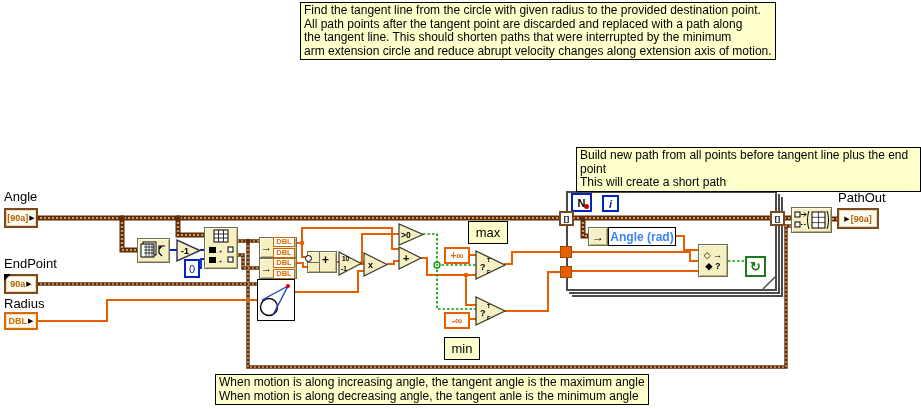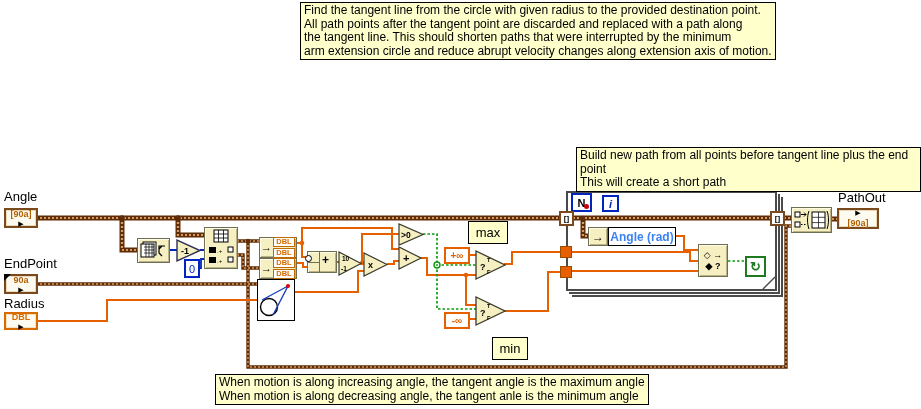--- a/index.html
+++ b/index.html
@@ -3,21 +3,21 @@
 <meta charset="utf-8">
 <style>
   html,body{margin:0;padding:0;background:#fff;}
   #bd{position:relative;width:921px;height:409px;background:#ffffff;overflow:hidden;
       font-family:"Liberation Sans",sans-serif;}
   .abs{position:absolute;}
   .cmt{position:absolute;background:#FFFFCC;border:1px solid #000;color:#000;
        font-size:12px;line-height:13.5px;padding:1px 3px;white-space:pre-line;z-index:4;margin-left:36px;}
   .lbl{position:absolute;color:#000;font-size:13px;line-height:14px;z-index:4;white-space:nowrap;}
   .term{position:absolute;background:#FDFBEF;display:flex;align-items:center;justify-content:center;
-        gap:1px;z-index:4;box-sizing:border-box;flex-direction:column;}
+        gap:1px;z-index:4;box-sizing:border-box;}
   .term.brown{border:2px solid #7A4A1E;box-shadow:inset 0 0 0 1px #E9D9B9;}
   .term.orange{border:2px solid #D96A00;box-shadow:inset 0 0 0 1px #F7E2C2;}
   .tglyph{font-size:9px;font-weight:bold;color:#B35E00;letter-spacing:0px;}
   .tarrow{font-size:7px;color:#000;}
   .prim{position:absolute;background:#F6EFC2;border:1px solid #6E6E52;box-sizing:border-box;
         box-shadow:inset 1px 1px 0 #FFFDE8, inset -1px -1px 0 #BCB288;z-index:4;}
   .wht{background:#fff;border:1px solid #C06A00;color:#D96A00;font-weight:bold;
        font-size:7.5px;line-height:8px;text-align:center;}
   .const{position:absolute;background:#fff;box-sizing:border-box;z-index:4;
          display:flex;align-items:center;justify-content:center;font-weight:bold;}
@@ -223,21 +223,21 @@
 
   <div class="const" style="left:444px;top:247px;width:26px;height:17px;border:2px solid #E66000;color:#E66000;font-size:10px;">
     <span>+∞</span>
   </div>
   <div class="const" style="left:444px;top:312px;width:26px;height:17px;border:2px solid #E66000;color:#E66000;font-size:10px;">
     <span>-∞</span>
   </div>
   <div class="freelbl" style="left:468px;top:221px;width:38px;height:21px;">
     <span>max</span>
   </div>
-  <div class="freelbl" style="left:492px;top:337px;width:34px;height:21px;">
+  <div class="freelbl" style="left:444px;top:337px;width:34px;height:21px;">
     <span>min</span>
   </div>
 
   <div class="bluebox" style="left:571px;top:193px;width:21px;height:19px;font-size:11px;font-weight:bold;color:#000;">
     <span>N</span>
     <span class="abs" style="right:1px;bottom:1px;width:5px;height:5px;border-radius:50%;background:#CC0000;"></span>
   </div>
   <div class="bluebox" style="left:602px;top:195px;width:17px;height:17px;font-size:11px;font-weight:bold;font-style:italic;color:#0026BF;">
     <span>i</span>
   </div>

